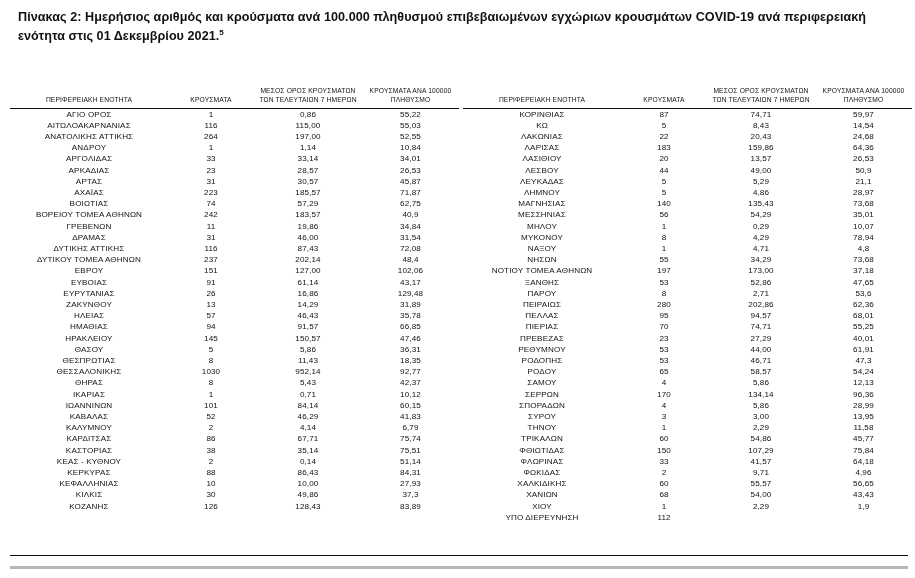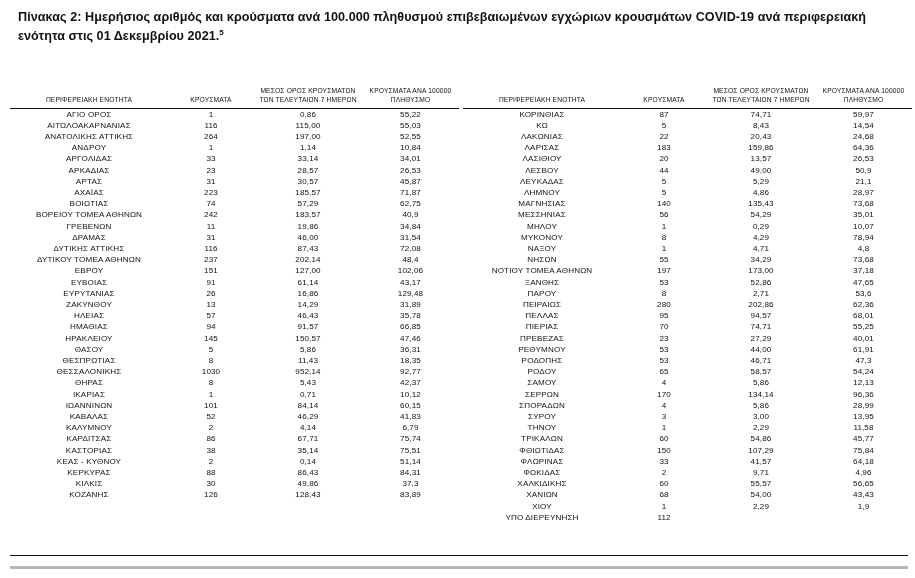--- a/index.html
+++ b/index.html
@@ -325,20 +325,26 @@
             <td class="avg7">0,14</td>
             <td class="per100k">51,14</td>
           </tr>
           <tr>
             <td class="name">ΚΕΡΚΥΡΑΣ</td>
             <td class="cases">88</td>
             <td class="avg7">86,43</td>
             <td class="per100k">84,31</td>
           </tr>
           <tr>
+            <td class="name">ΚΕΦΑΛΛΗΝΙΑΣ</td>
+            <td class="cases">10</td>
+            <td class="avg7">10,00</td>
+            <td class="per100k">27,93</td>
+          </tr>
+          <tr>
             <td class="name">ΚΙΛΚΙΣ</td>
             <td class="cases">30</td>
             <td class="avg7">49,86</td>
             <td class="per100k">37,3</td>
           </tr>
           <tr>
             <td class="name">ΚΟΖΑΝΗΣ</td>
             <td class="cases">126</td>
             <td class="avg7">128,43</td>
             <td class="per100k">83,89</td>

